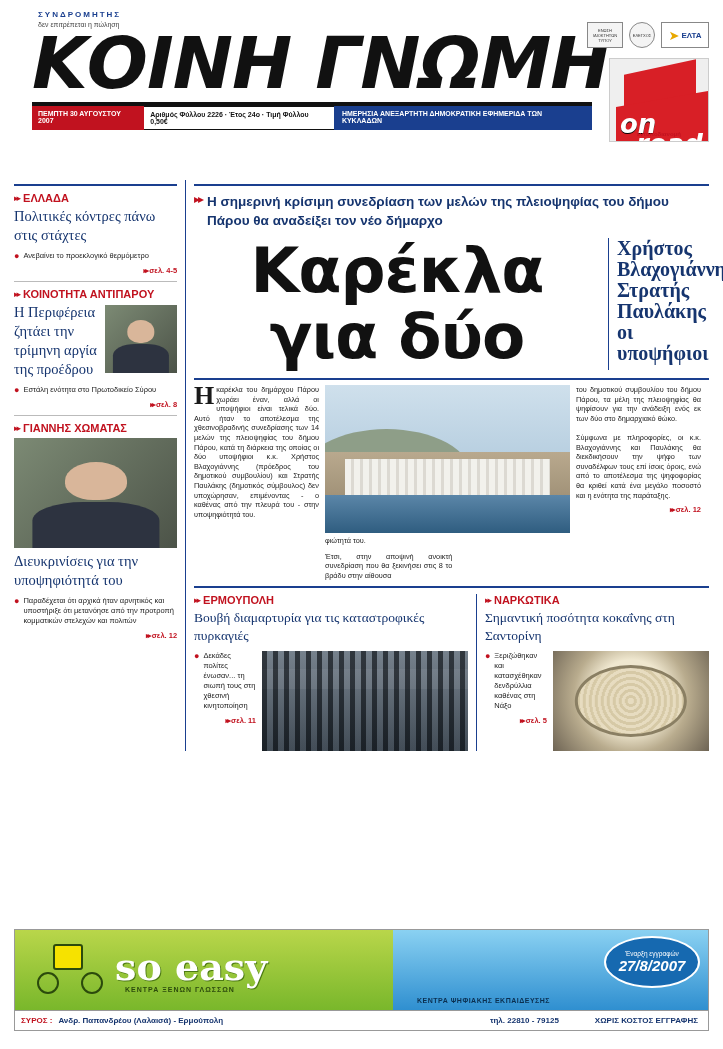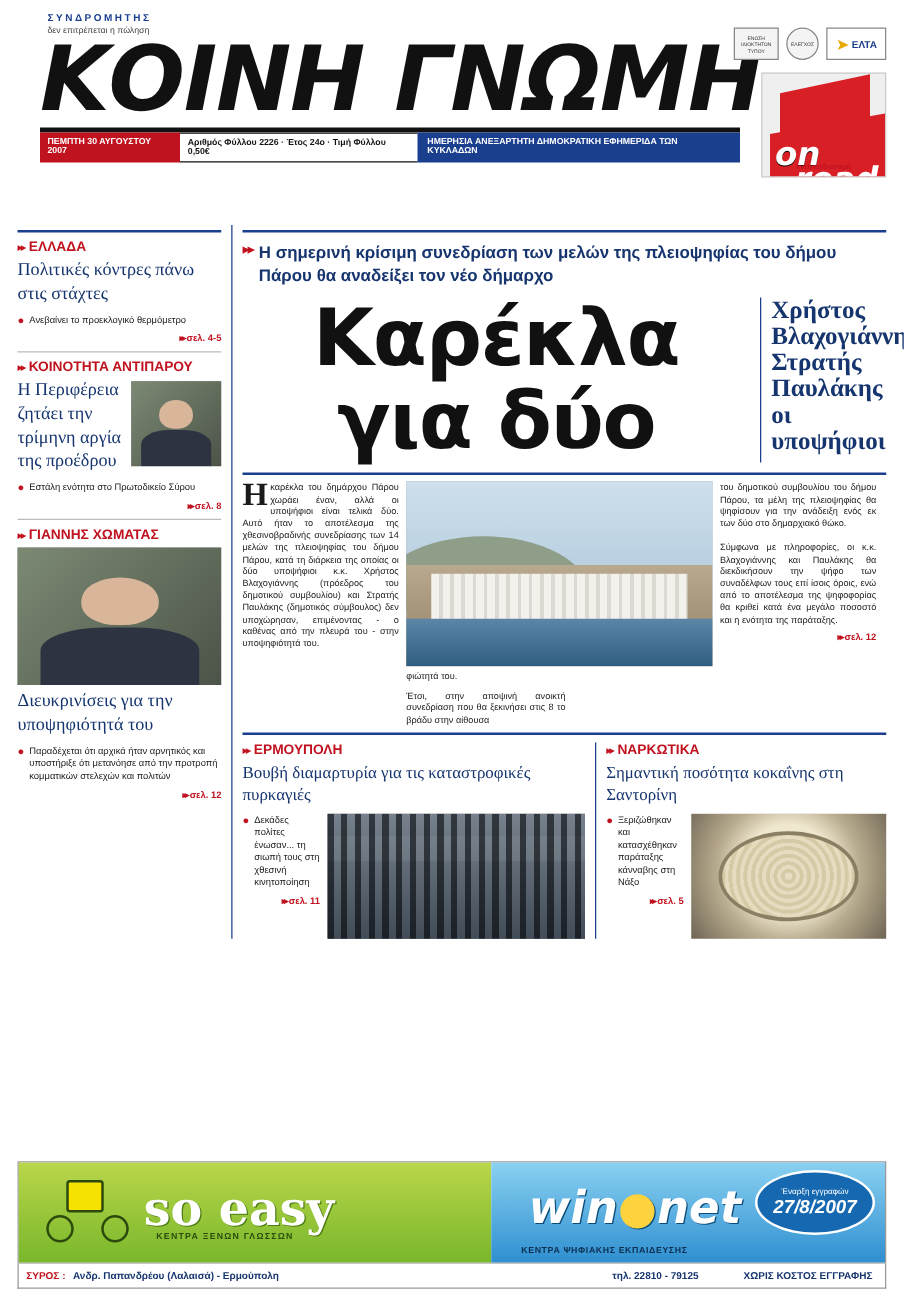--- a/index.html
+++ b/index.html
@@ -388,21 +388,21 @@
           <div style="width:225px;">
             <div class="sec-head">
               <span class="arrows">▸▸</span>
               <span class="sec-title">ΝΑΡΚΩΤΙΚΑ</span>
             </div>
             <div class="lede blue" style="font-size:13.5px;line-height:18px;">Σημαντική ποσότητα κοκαΐνης στη Σαντορίνη</div>
             <div style="display:flex;gap:6px;margin-top:6px;">
               <div style="width:62px;">
                 <div class="bullet-row" style="margin-top:0;">
                   <span class="bdot">●</span>
-                  <span class="btext">Ξεριζώθηκαν και κατασχέθηκαν παράταξης κάνναβης στη Νάξο</span>
+                  <span class="btext">Ξεριζώθηκαν και κατασχέθηκαν δενδρύλλια καθένας στη Νάξο</span>
                 </div>
                 <div class="pagelink">
                   <span class="ar">▸▸</span>
                   <span>σελ. 5</span>
                 </div>
               </div>
               <div class="photo drug" style="flex:1;height:100px;">
                 <div class="bgd"></div>
                   <div class="ring"></div>
               </div>
@@ -419,23 +419,20 @@
       <div class="ad-left">
         <div class="bike">
           <div class="wheel w1"></div>
             <div class="wheel w2"></div>
             <div class="face"></div>
         </div>
         <div class="so-easy">so easy</div>
         <div class="so-easy-sub">ΚΕΝΤΡΑ ΞΕΝΩΝ ΓΛΩΣΣΩΝ</div>
       </div>
       <div class="ad-right">
-        <div class="winnet">
-          <span>win</span><span style="color:#ffd23f;">●</span><span>net</span>
-        </div>
         <div class="winnet-sub">ΚΕΝΤΡΑ ΨΗΦΙΑΚΗΣ ΕΚΠΑΙΔΕΥΣΗΣ</div>
         <div class="badge">
           <span class="b1">Έναρξη εγγραφών</span>
           <span class="b2">27/8/2007</span>
         </div>
       </div>
     </div>
     <div class="ad-bottom">
       <span class="ab-red">ΣΥΡΟΣ :</span>
       <span class="ab-blue">Ανδρ. Παπανδρέου (Λαλαισά) - Ερμούπολη</span>

